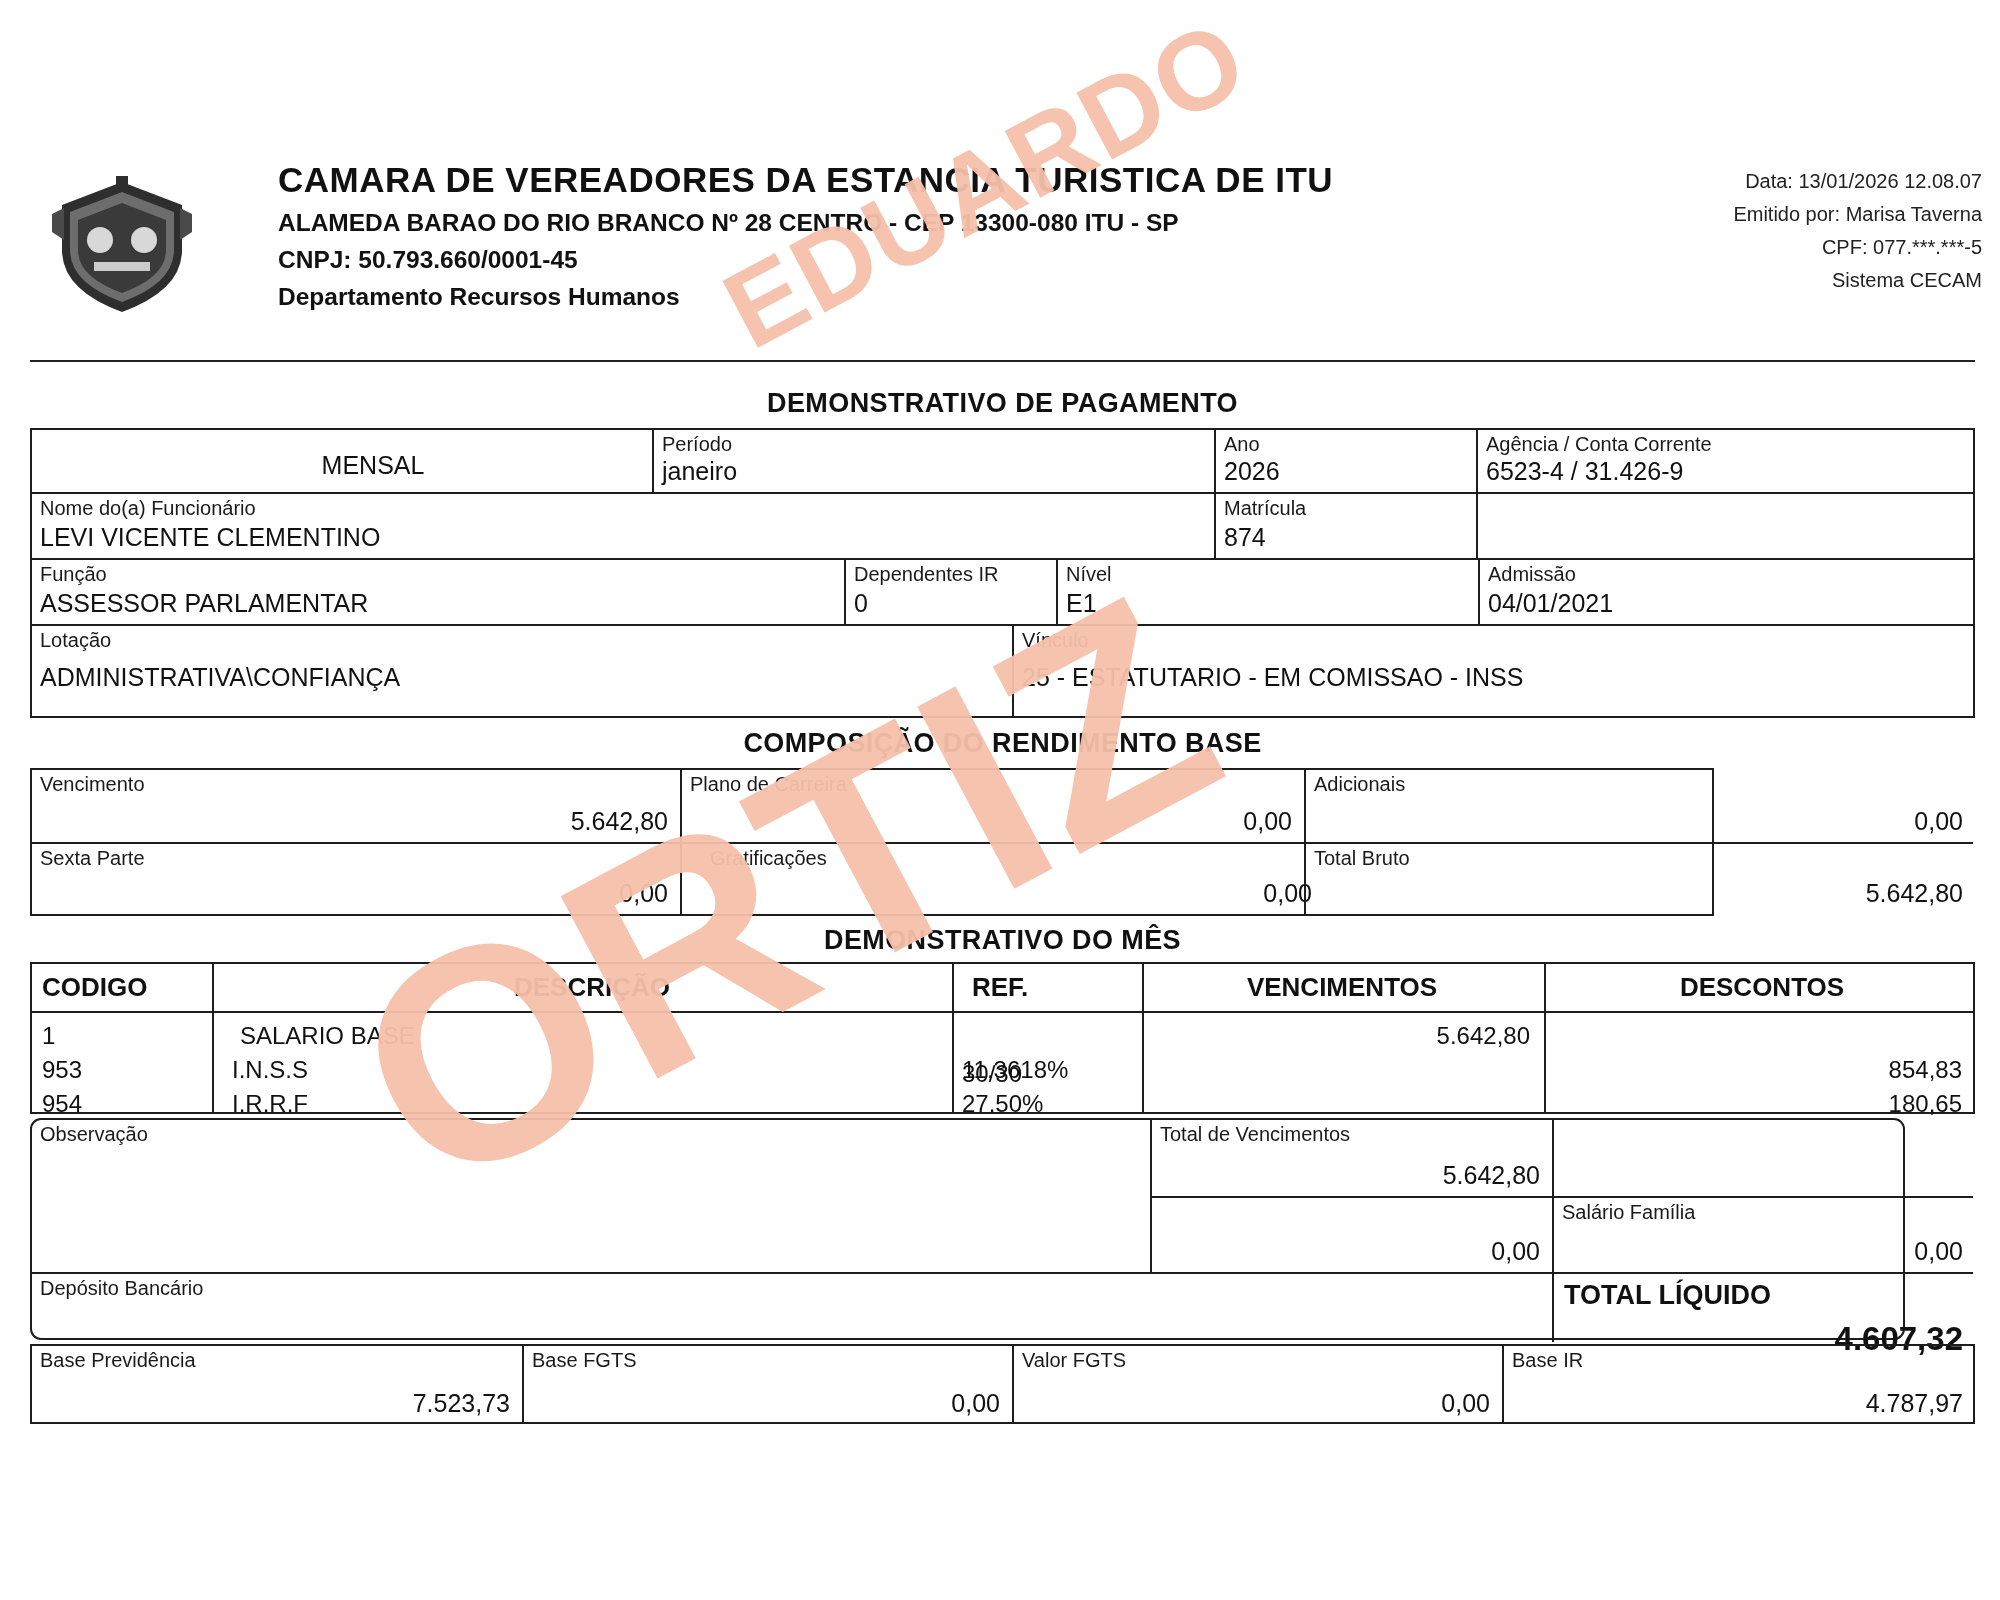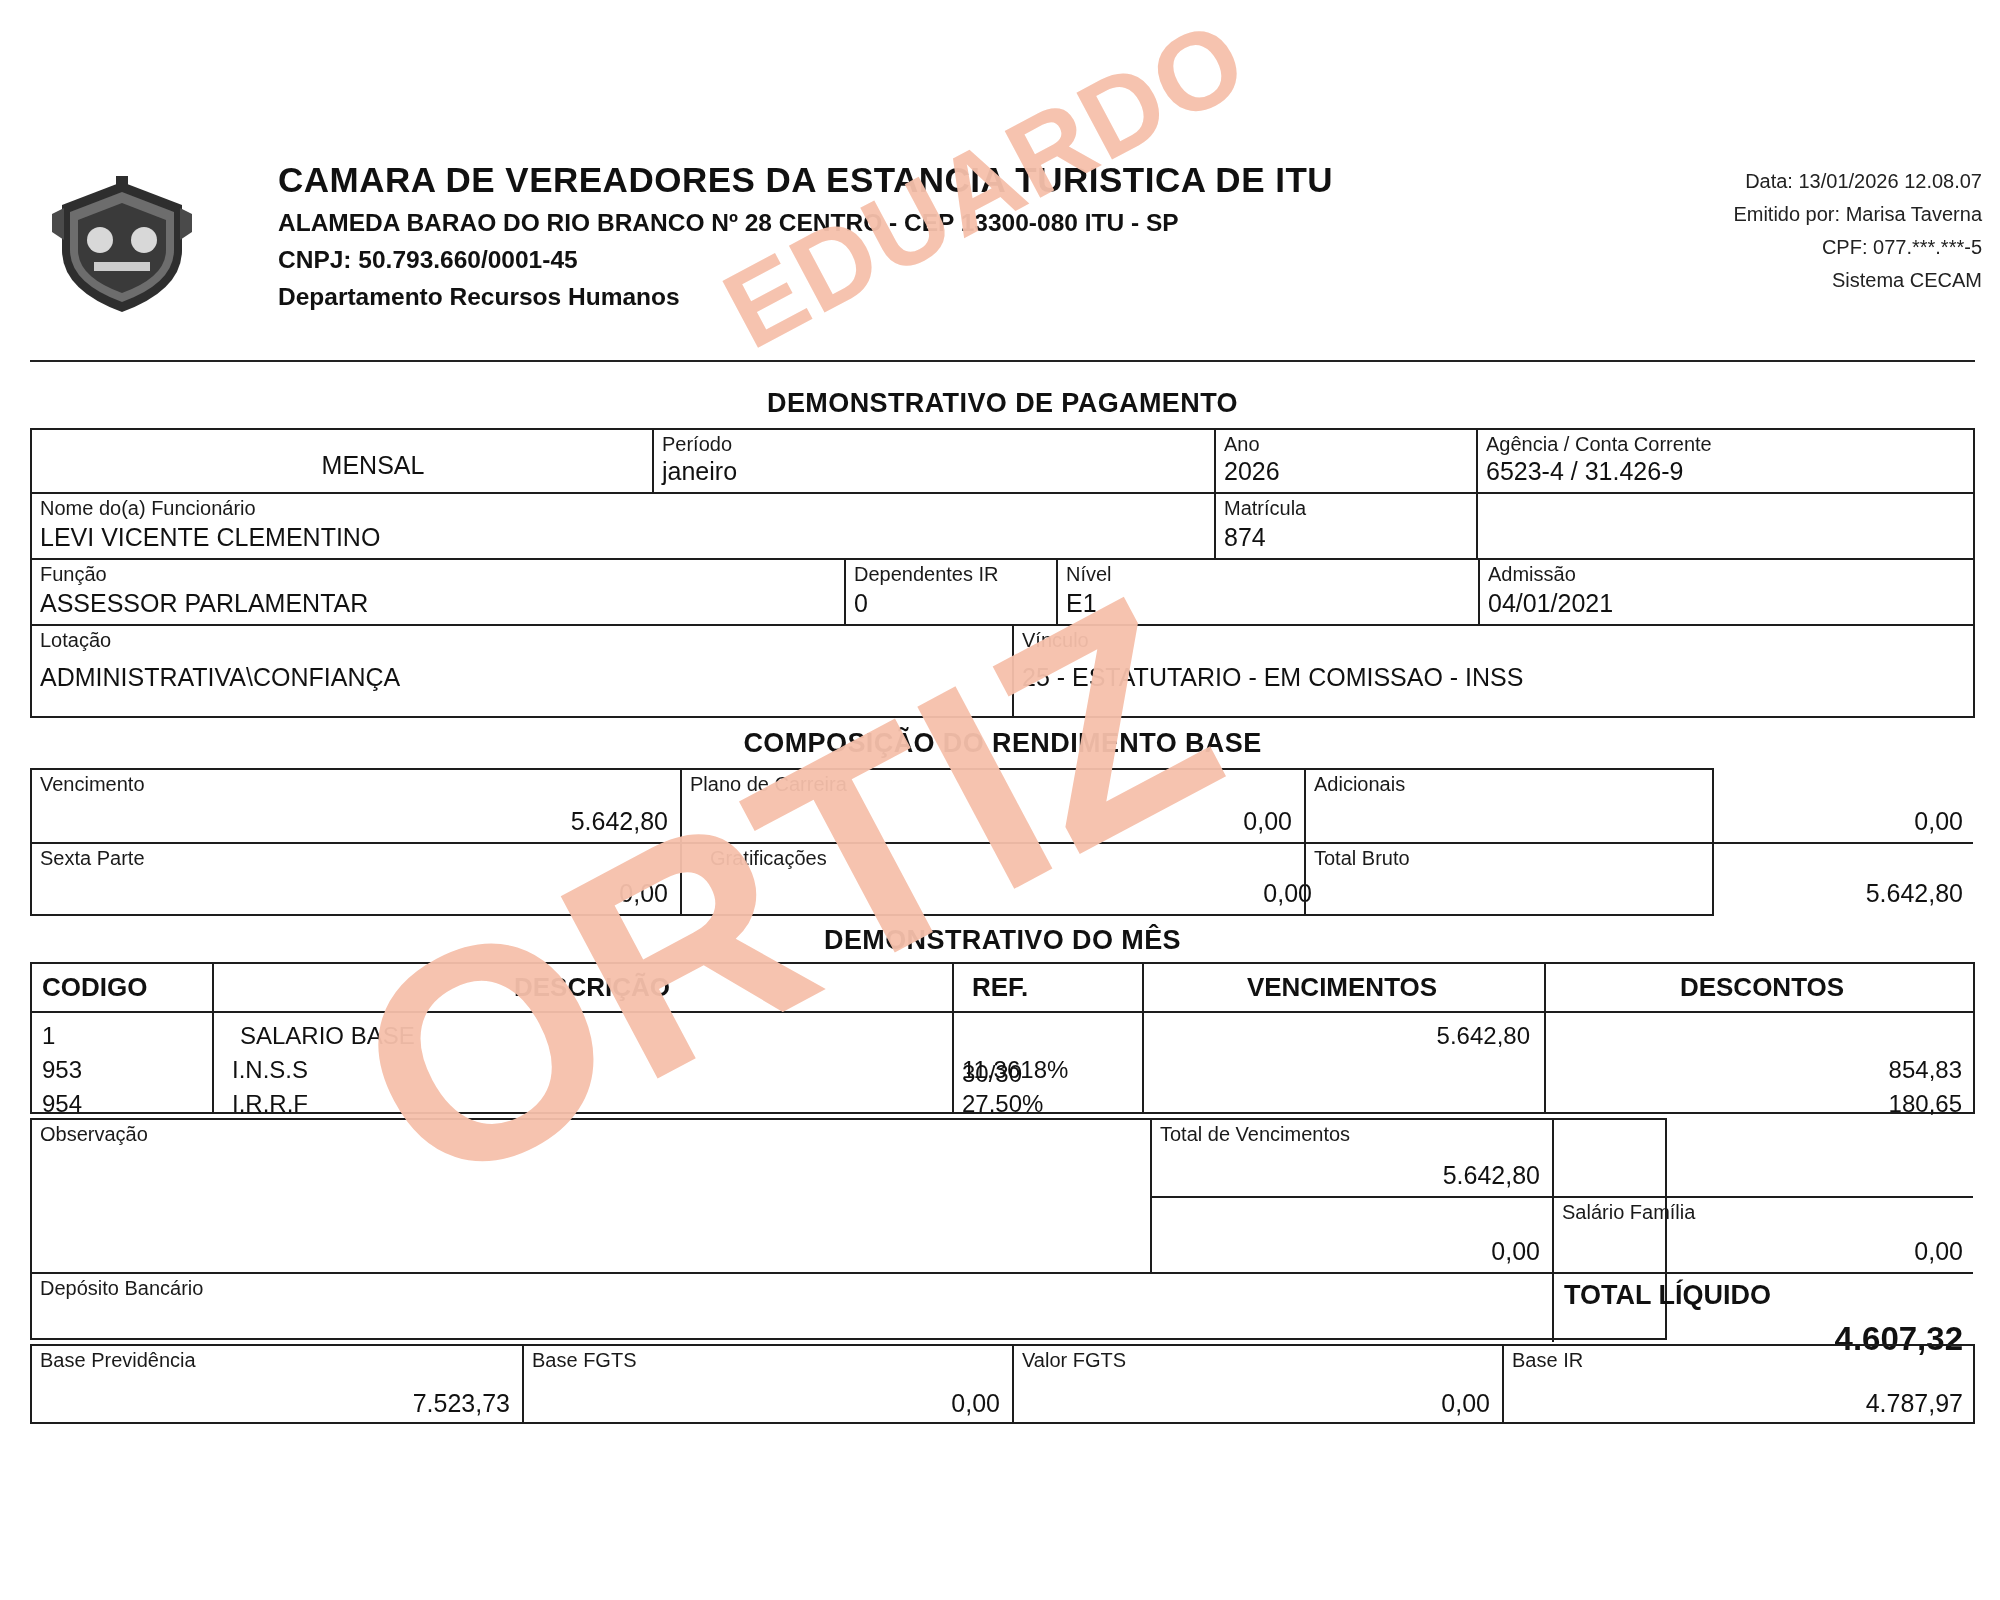--- a/index.html
+++ b/index.html
@@ -362,21 +362,21 @@
     <div class="td right" style="left:1110px; top:92px; width:388px;"></div>
     <div class="td right" style="left:1520px; top:92px; width:410px;">854,83</div>
 
     <div class="td" style="left:10px; top:126px;">954</div>
     <div class="td" style="left:200px; top:126px;">I.R.R.F</div>
     <div class="td" style="left:930px; top:126px;">27.50%</div>
     <div class="td right" style="left:1110px; top:126px; width:388px;"></div>
     <div class="td right" style="left:1520px; top:126px; width:410px;">180,65</div>
   </div>
 
-  <div class="box" style="left:30px; top:1118px; width:1637px; height:222px;">
+  <div class="box" style="left:30px; top:1118px; width:1875px; height:222px;border-radius:11px;">
 
     <div class="cell" style="left:0px; top:0px; width:1118px; height:152px;">
       <div class="lbl">Observação</div>
       <div class="val" style="bottom:10px;"></div>
     </div>
     <div class="vline" style="left:1118px; top:0; height:152px;"></div>
 
     <div class="cell" style="left:1120px; top:0px; width:400px; height:76px;">
       <div class="lbl">Total de Vencimentos</div>
       <div class="val right" style="bottom:6px;">5.642,80</div>

